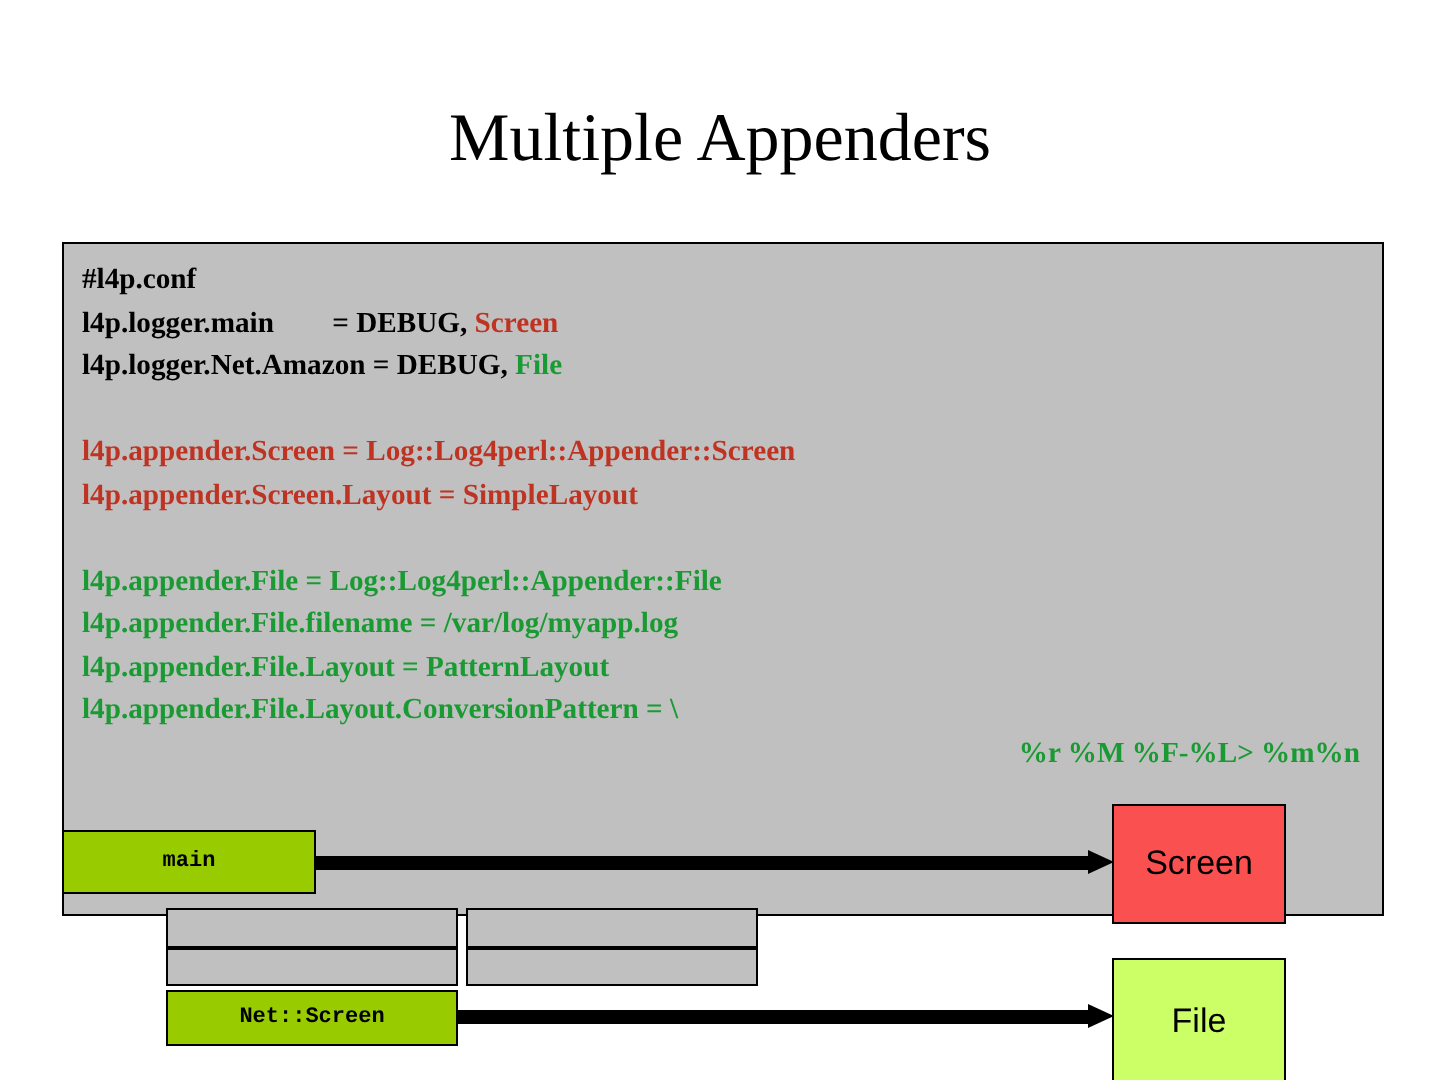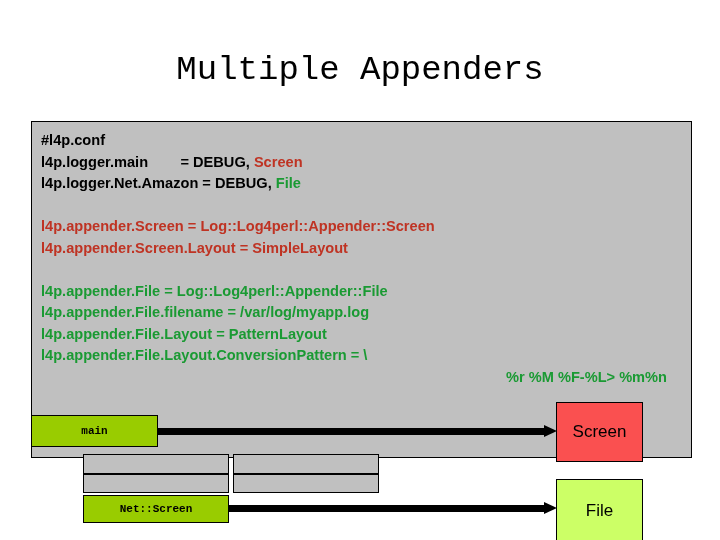--- a/index.html
+++ b/index.html
@@ -15,40 +15,40 @@
     font-family: "Liberation Sans", sans-serif;
   }
 
   
   #slide-title {
     position: absolute;
     left: 0;
     top: 50px;
     width: 720px;
     text-align: center;
-    font-family: Liberation Mono, monospace;
+    font-family: Liberation Serif, serif;
     font-size: 34px;
     font-weight: normal;
     color: #000000;
     letter-spacing: 0px;
     line-height: 40px;
     white-space: pre;
   }
 
   
   #code-block {
     position: absolute;
     left: 31px;
     top: 121px;
     width: 661px;
     height: 337px;
     background: #c0c0c0;
     border: 1px solid #000000;
     box-sizing: border-box;
-    font-family: Liberation Sans, sans-serif;
+    font-family: Liberation Serif, serif;
     font-size: 14.6px;
     font-weight: bold;
     line-height: 21.5px;
     padding: 8px 0 0 9px;
     box-sizing: border-box;
     white-space: pre;
     overflow: hidden;
   }
   #code-block .line {
     white-space: pre;
@@ -59,21 +59,21 @@
     display: block;
     height: 21.5px;
   }
   .c-black  { color: #000000; }
   .c-red    { color: #bf3323; }
   .c-green  { color: #1a9a33; }
 
   .right-ind {
     display: block;
     text-align: right;
-    padding-right: 24px;
+    padding-right: 11px;
     white-space: pre;
   }
 
   
   #diagram {
     position: absolute;
     left: 0;
     top: 398px;
     width: 720px;
     height: 142px;

